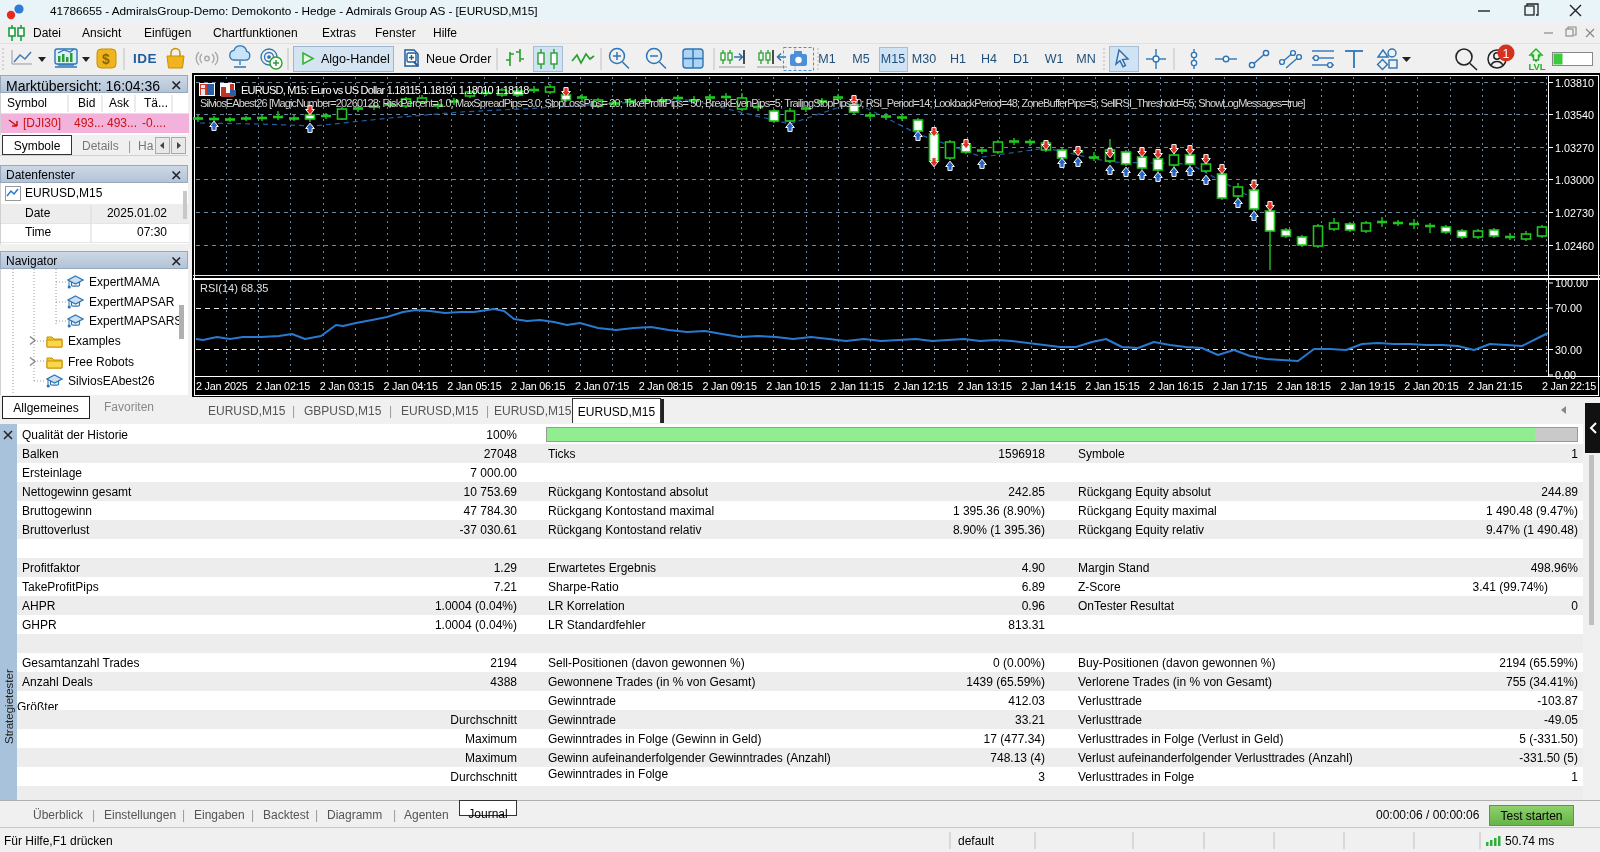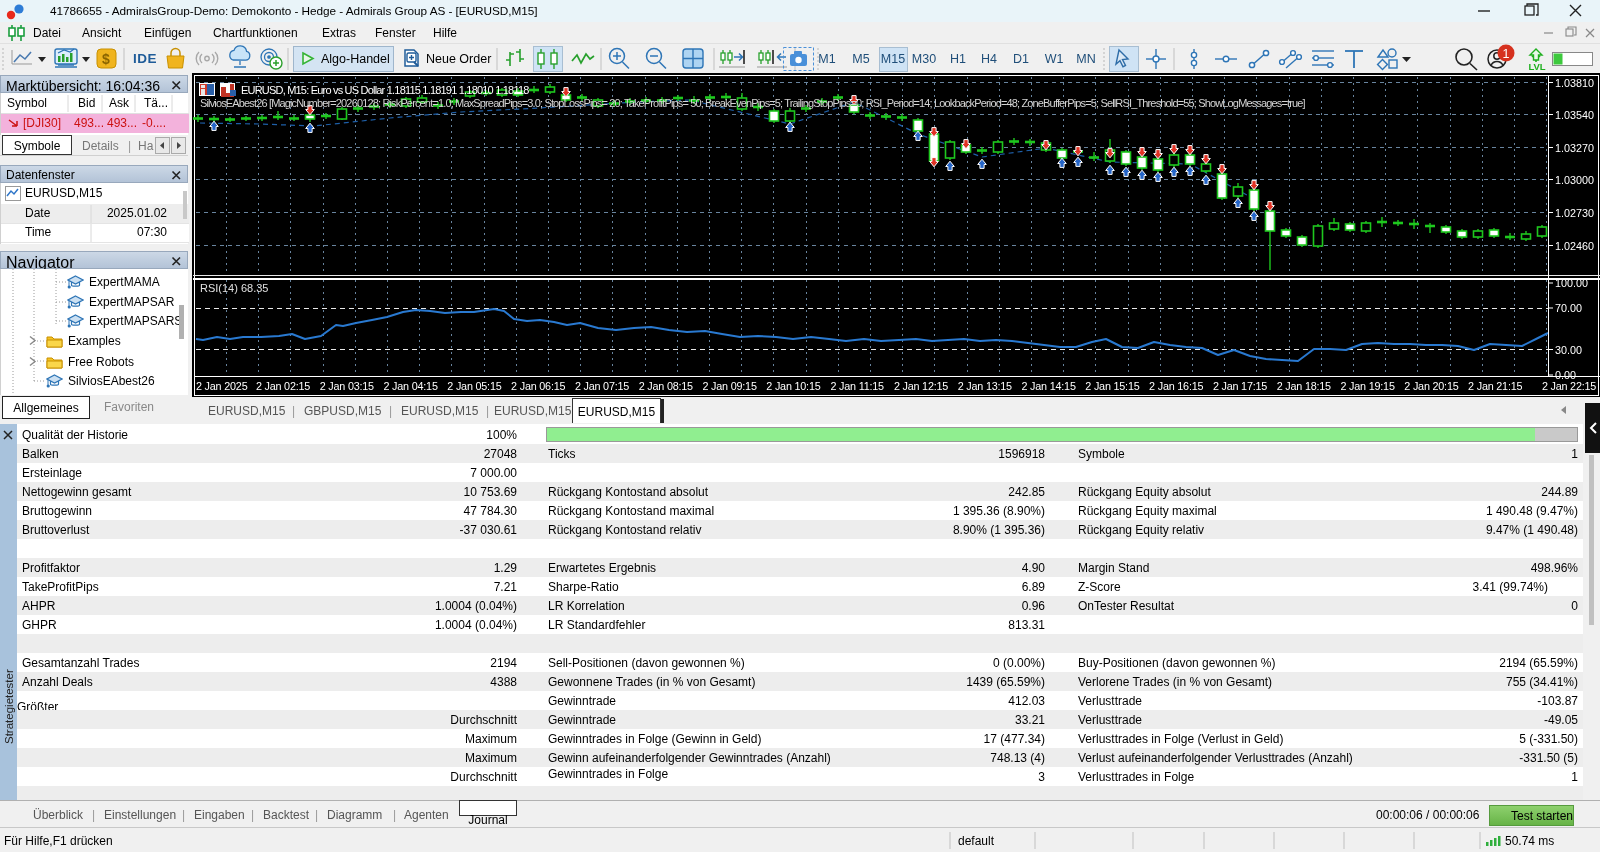--- a/index.html
+++ b/index.html
@@ -772,23 +772,23 @@
       <span class="abs" style="left:92px;top:7px;color:#999">|</span>
  <span class="abs" style="left:104px;top:7px">Einstellungen</span>
       <span class="abs" style="left:182px;top:7px;color:#999">|</span>
  <span class="abs" style="left:194px;top:7px">Eingaben</span>
       <span class="abs" style="left:251px;top:7px;color:#999">|</span>
  <span class="abs" style="left:263px;top:7px">Backtest</span>
       <span class="abs" style="left:315px;top:7px;color:#999">|</span>
  <span class="abs" style="left:327px;top:7px">Diagramm</span>
       <span class="abs" style="left:393px;top:7px;color:#999">|</span>
  <span class="abs" style="left:404px;top:7px">Agenten</span>
- <div class="abs" style="left:459px;top:-1px;width:58px;height:16px;background:#fff;border:1px solid #333;color:#000;text-align:center;padding-top:12px">Journal</div>
+ <div class="abs" style="left:459px;top:-1px;width:58px;height:16px;background:#fff;border:1px solid #333;color:#000;text-align:center;padding-top:6px">Journal</div>
  <span class="abs" style="left:1376px;top:7px;color:#000">00:00:06 / 00:00:06</span>
- <div class="abs" style="left:1489px;top:4px;width:85px;height:21px;background:linear-gradient(#8ed06e,#67b447);border:1px solid #569b3e;text-align:right;padding-top:3px;color:#000">Test starten</div>
+ <div class="abs" style="left:1489px;top:4px;width:85px;height:21px;background:linear-gradient(#8ed06e,#67b447);border:1px solid #569b3e;text-align:center;padding-top:3px;color:#000">Test starten</div>
 </div>
 
 <div class="abs" style="left:0;top:827px;width:1600px;height:25px;background:#f0f0f0;border-top:1px solid #c8c8c8">
  <span class="abs" style="left:4px;top:6px">Für Hilfe,F1 drücken</span>
  <span class="abs" style="left:958px;top:6px">default</span>
  <svg class="abs" style="left:0;top:0" width="1600" height="25">
   <g stroke="#c0c0c0">
           <line x1="950" y1="4" x2="950" y2="21"></line>
           <line x1="1035" y1="4" x2="1035" y2="21"></line>
           <line x1="1133" y1="4" x2="1133" y2="21"></line>
@@ -871,21 +871,21 @@
         <span class="abs" style="left:60px;top:2px;width:106px;text-align:right">07:30</span>
       </div>
 <svg class="abs" style="left:0;top:0" width="188" height="61">
         <line x1="90" y1="22" x2="90" y2="59" stroke="#d8d8d8"></line>
         <line x1="0" y1="40.5" x2="188" y2="40.5" stroke="#e4e4e4"></line>
         <line x1="0" y1="59.5" x2="188" y2="59.5" stroke="#e4e4e4"></line>
         <rect x="182" y="8" width="4" height="28" fill="#c8c8c8"></rect>
       </svg>
 </div>
 <div class="abs" style="left:0;top:251px;width:188px;height:18px;background:linear-gradient(#ccd8e6,#b3c3d7);border:1px solid #98a8bc">
-      <span class="abs" style="left:5px;top:2px;font-size:16px">Navigator</span>
+      <span class="abs" style="left:5px;top:2px;font-size:12px">Navigator</span>
       <svg class="abs" style="left:170px;top:4px" width="11" height="11">
         <path d="M1.5,1.5 L9,9 M9,1.5 L1.5,9" stroke="#222" stroke-width="1.6"></path>
       </svg>
     </div>
 <div class="abs" style="left:0;top:269px;width:188px;height:126px;background:#fff;border-left:1px solid #d0d0d0;overflow:hidden">
 <svg class="abs" style="left:0;top:0" width="188" height="126">
         <g stroke="#9a9a9a" stroke-dasharray="1,2">
           <line x1="12" y1="0" x2="12" y2="126"></line>
           <line x1="33" y1="0" x2="33" y2="112"></line>
           <line x1="55" y1="0" x2="55" y2="55"></line>

